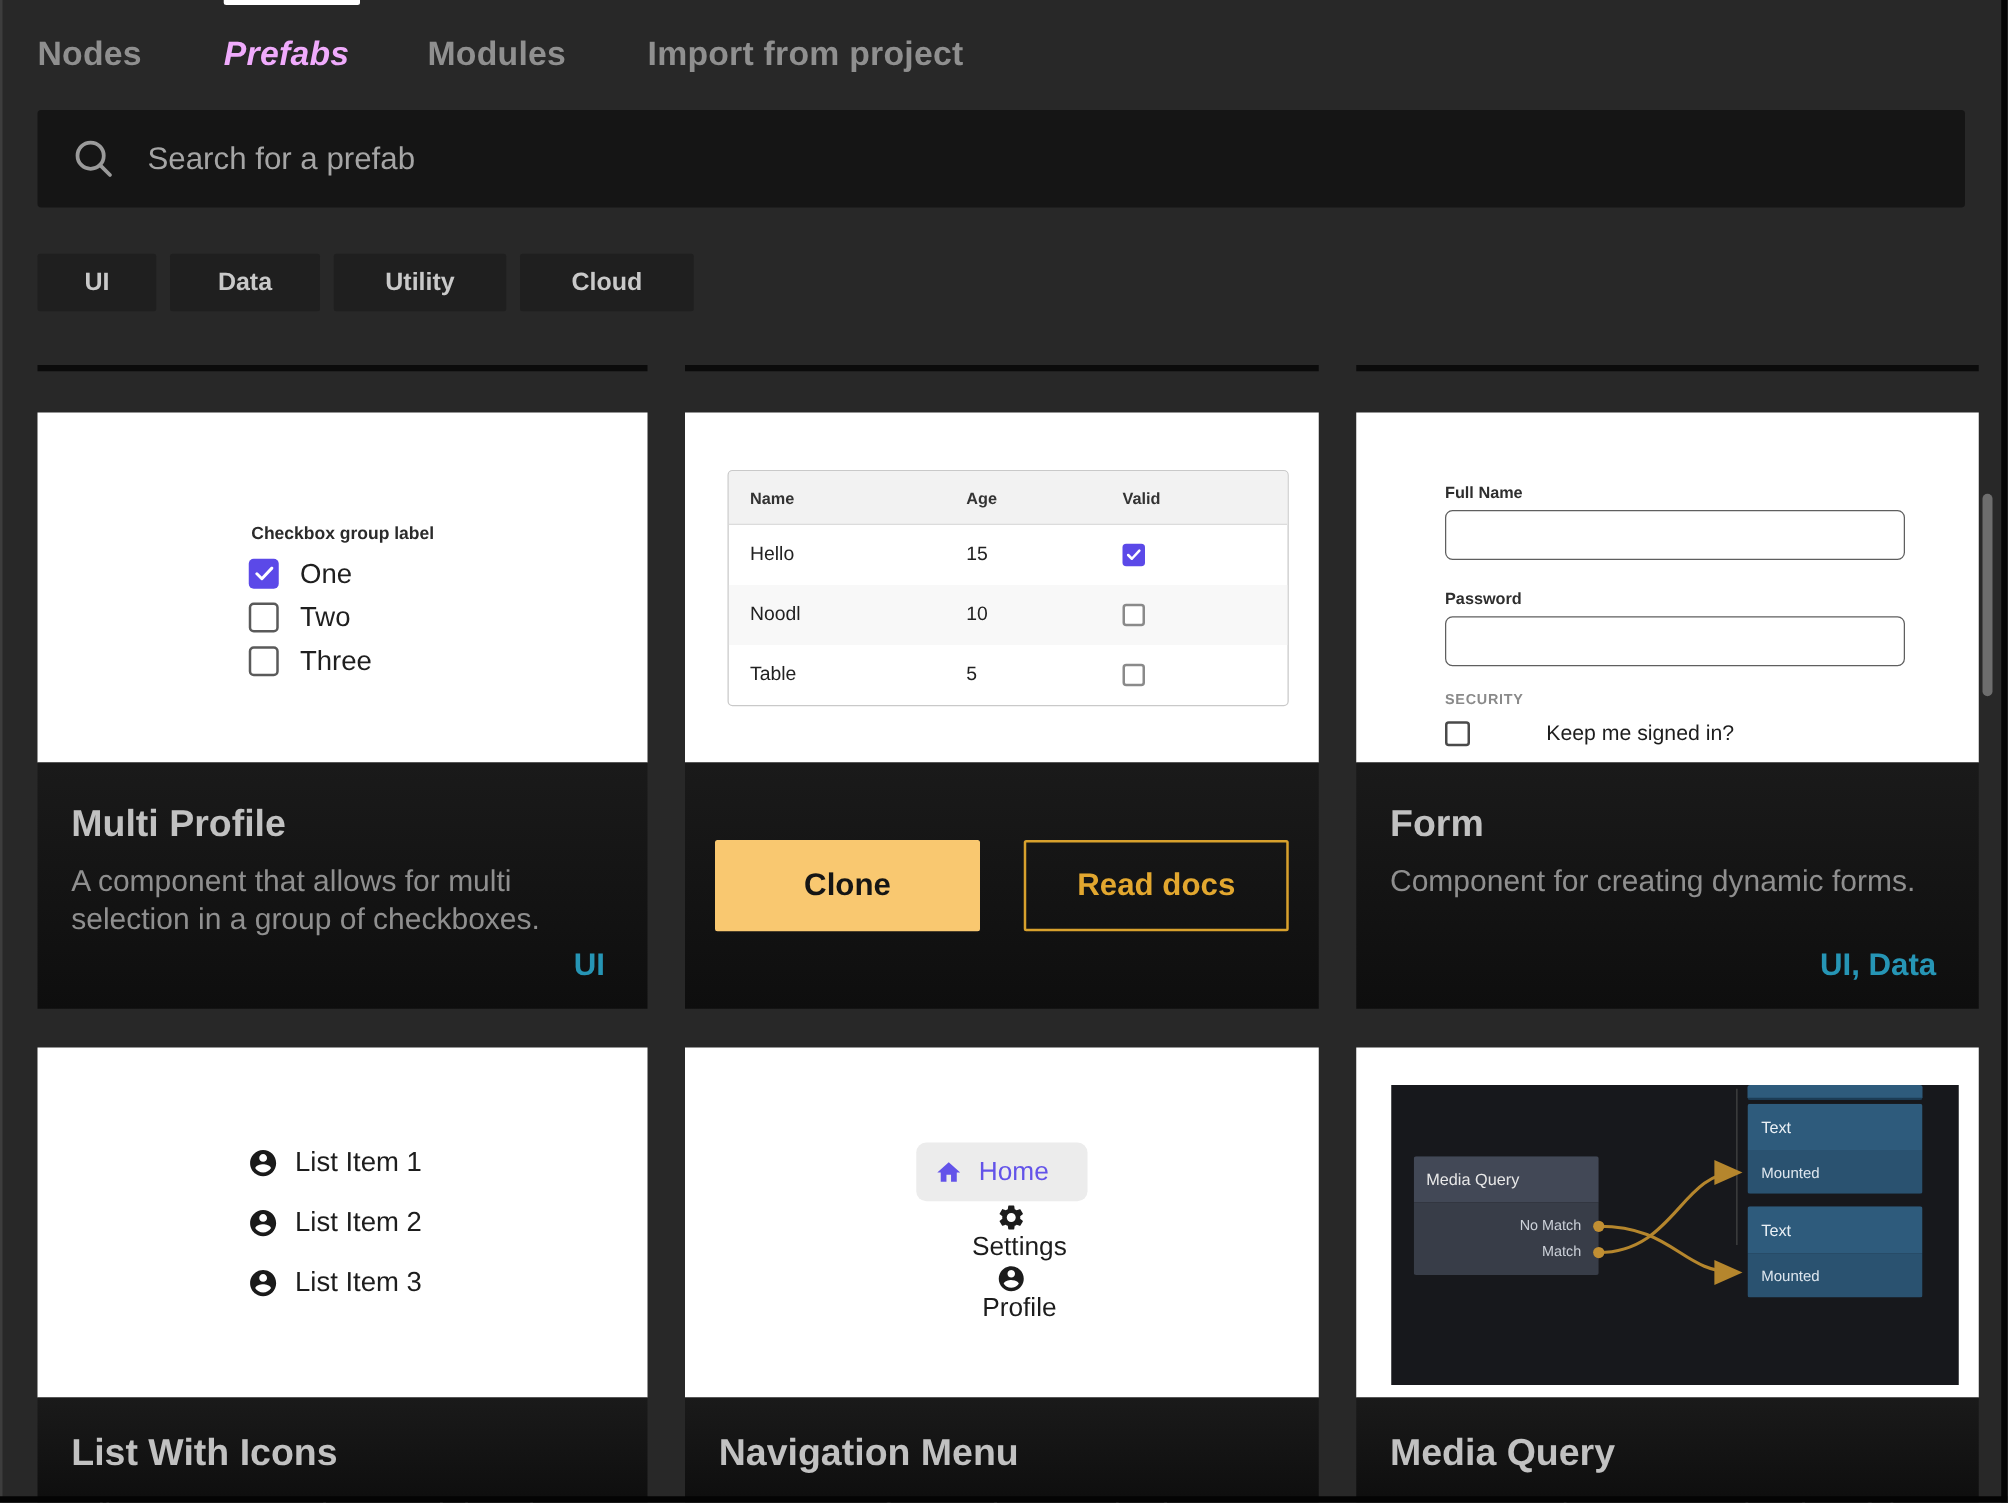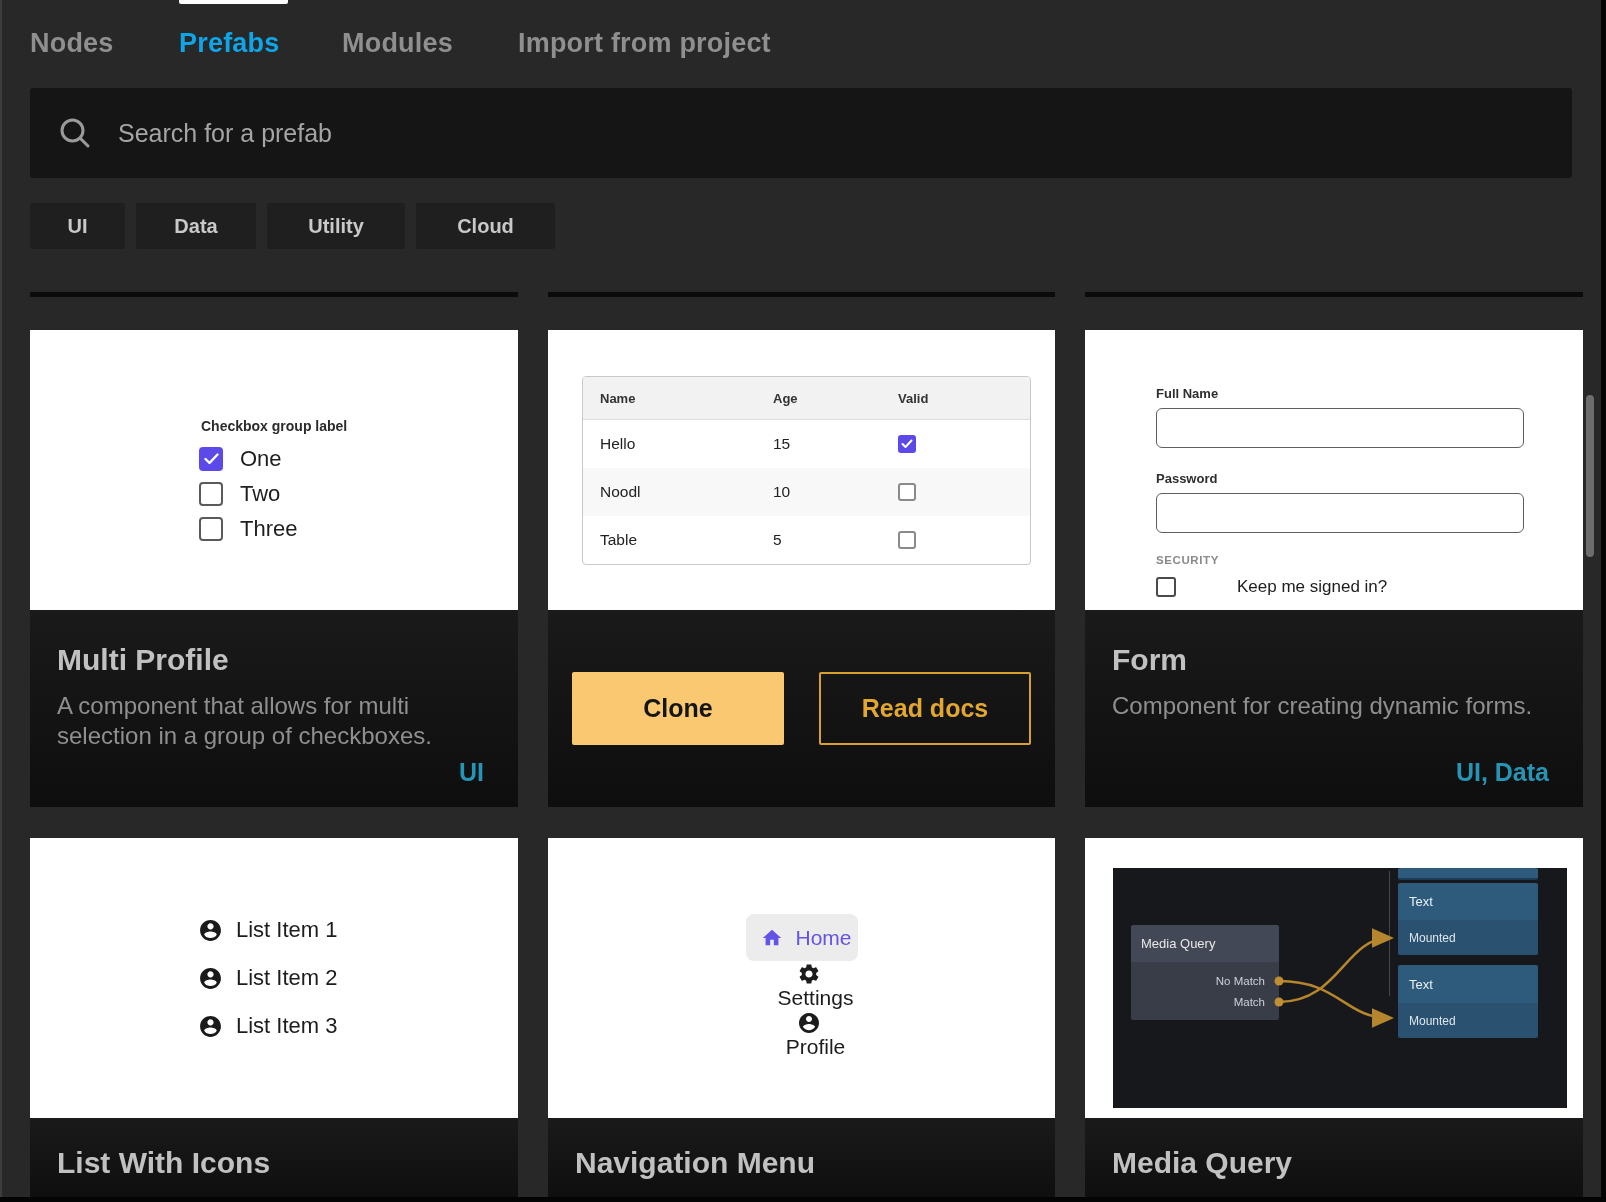--- a/index.html
+++ b/index.html
@@ -12,25 +12,25 @@
   .abs{position:absolute;}
 
   
   .left-edge{left:0;top:0;width:2px;height:1202px;background:#3d3d3d;}
   .right-edge{left:1601px;top:0;width:5px;height:1202px;background:#050505;}
   .bottom-edge{left:0;top:1197px;width:1606px;height:5px;background:#040404;z-index:40;}
 
   
   .tab-indicator{left:179px;top:0;width:109px;height:4px;background:#ffffff;border-radius:0 0 2px 2px;}
   .tab{top:28px;font-size:27px;font-weight:700;color:#8f8f8f;letter-spacing:.2px;cursor:pointer;}
-  .tab.active{color:#0ea5e9;}
+  .tab.active{color:#f0abfc;font-style:italic;}
   .tab-nodes{left:30px;} .tab-prefabs{left:179px;} .tab-modules{left:342px;} .tab-import{left:518px;}
 
   
-  .searchbar{left:30px;top:88px;width:1542px;height:90px;background:#151515;border-radius:3px;display:flex;align-items:center;}
+  .searchbar{left:30px;top:88px;width:1542px;height:78px;background:#151515;border-radius:3px;display:flex;align-items:center;}
   .search-icon{margin-left:28px;width:34px;height:34px;flex:0 0 auto;}
   .search-placeholder{margin-left:26px;font-size:25px;color:#a5a5a5;}
 
   
   .chips{left:30px;top:203px;display:flex;gap:11px;}
   .chip{height:46px;background:#1f1f1f;border-radius:2px;display:flex;align-items:center;justify-content:center;
         color:#c9c9c9;font-size:20px;font-weight:700;cursor:pointer;}
   .chip-0{width:95px;} .chip-1{width:120px;} .chip-2{width:138px;} .chip-3{width:139px;}
 
   
@@ -86,21 +86,21 @@
   .form-cbx-label{margin-left:13px;font-size:17px;color:#1d1d1d;}
 
   
   .list-wrap{position:absolute;left:0;right:0;top:0;bottom:0;display:flex;flex-direction:column;align-items:center;justify-content:center;}
   .list-row{display:flex;align-items:center;width:152px;height:25px;margin:11.5px 0;}
   .list-row svg{flex:0 0 auto;}
   .list-label{margin-left:13px;font-size:22px;color:#1d1d1d;white-space:nowrap;}
 
   
   .nav-wrap{position:absolute;left:0;right:0;top:76px;display:flex;flex-direction:column;align-items:center;}
-  .nav-item{width:112px;height:47px;display:flex;align-items:center;padding-left:15px;box-sizing:border-box;border-radius:8px;}
+  .nav-item{width:137px;height:47px;display:flex;align-items:center;padding-left:15px;box-sizing:border-box;border-radius:8px;}
   .nav-item.active{background:#ececec;}
   .nav-item + .nav-item{margin-top:1px;height:48px;flex-direction:column;}
   .nav-label{margin-left:13px;font-size:21px;color:#1c1c1c;white-space:nowrap;}
   .nav-item.active .nav-label{color:#6353e9;font-weight:400;}
 
   
   .graph{position:absolute;left:28px;top:30px;width:454px;height:240px;background:#17181c;}
   .g-node{position:absolute;border-radius:2px;overflow:hidden;}
   .g-mq{left:18px;top:57px;width:148px;height:95px;}
   .g-mq-head{height:37px;background:#424856;display:flex;align-items:center;padding-left:10px;font-size:13px;color:#e8e8e8;}

